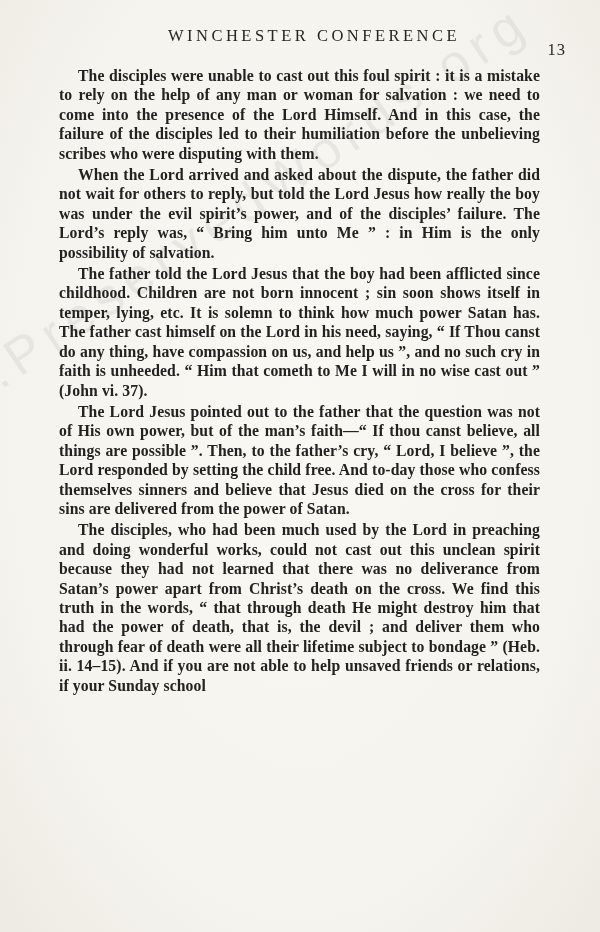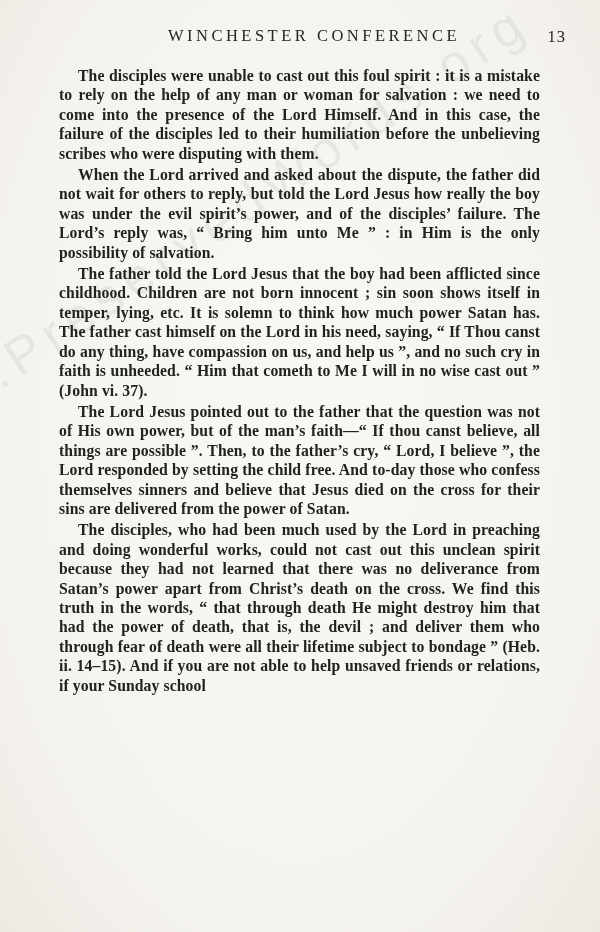--- a/index.html
+++ b/index.html
@@ -44,21 +44,21 @@
   .running-head .title {
     display: block;
     text-align: center;
     font-size: 16.5px;
     letter-spacing: 3.5px;
     color: #262522;
   }
   .running-head .page-number {
     position: absolute;
     right: 2px;
-    top: 1px;
+    top: 14px;
     font-size: 16.5px;
     letter-spacing: 1px;
     color: #262522;
   }
   .body-text {
     position: relative;
     z-index: 1;
     margin: 16px 60px 0 59px;
     font-size: 15.7px;
     line-height: 19.4px;

